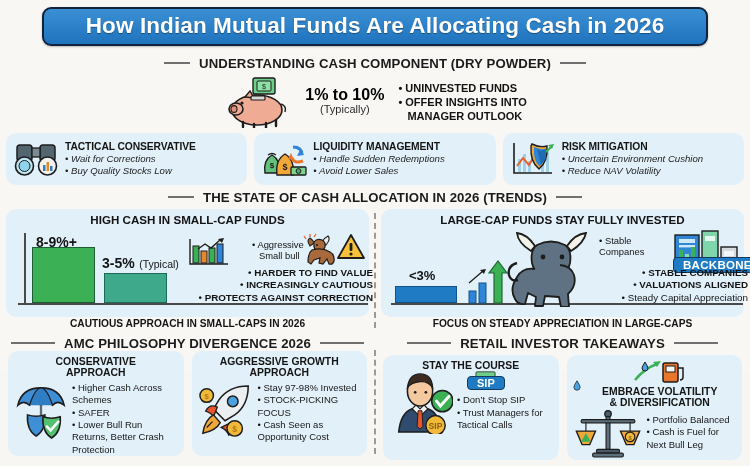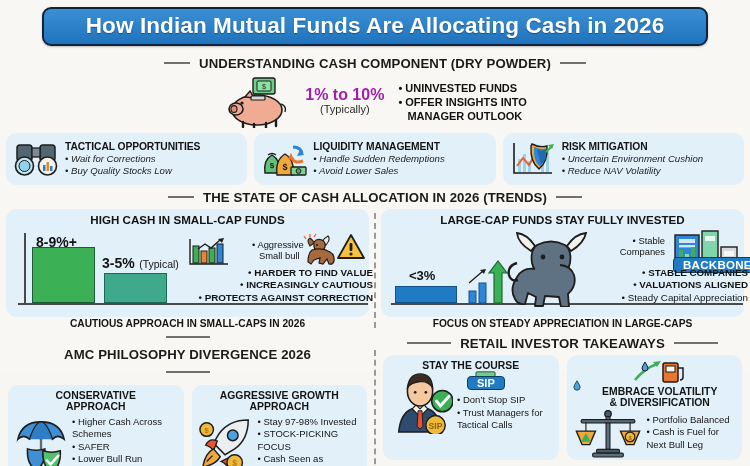--- a/index.html
+++ b/index.html
@@ -50,21 +50,21 @@
   
   .panel { background: #e2f0fa; border-radius: 10px; }
 
   
   .dry-row {
     display: flex; align-items: center; justify-content: center;
     gap: 8px; padding: 1px 0 3px 0; height: 56px;
   }
   .pig { width: 74px; height: 52px; }
   .pct-block { text-align: center; line-height: 1.05; margin-right: 6px;}
-  .pct-main { font-size: 16px; font-weight: bold; color: #a21caf; }
+  .pct-main { font-size: 16px; font-weight: bold; color: #000000; }
   .pct-sub { font-size: 11px; color: #2b2b2b; }
   .dry-bullets { font-size: 11px; font-weight: bold; color: #121212; line-height: 1.28; }
 
   
   .features { display: flex; gap: 7px; padding: 2px 6px 0 6px; }
   .feat { flex: 1; display: flex; align-items: center; gap: 6px; padding: 6px 7px; height: 52px; }
   .feat .ico { flex: 0 0 auto; width: 46px; height: 40px; }
   .feat .txt h3 { font-size: 10.3px; font-weight: bold; color: #141414; letter-spacing: -.1px; }
   .feat .txt ul { list-style: none; margin-top: 1px; font-style: italic; }
   .feat .txt li { font-size: 9.6px; color: #1c1c1c; line-height: 1.24; white-space: nowrap; }
@@ -154,21 +154,21 @@
           <rect x="19" y="9" width="8" height="9" fill="#7b8b94" stroke="#1d1d1d" stroke-width="1.3"></rect>
           <circle cx="11.5" cy="27" r="9" fill="#bfe4f2" stroke="#1d1d1d" stroke-width="1.6"></circle>
           <circle cx="34.5" cy="27" r="9" fill="#f2f2ee" stroke="#1d1d1d" stroke-width="1.6"></circle>
           <circle cx="11.5" cy="27" r="5.5" fill="#8fd4ea" stroke="#1d1d1d" stroke-width="1"></circle>
           <rect x="30" y="26" width="2.5" height="6" fill="#2f7fc4"></rect>
           <rect x="33.5" y="23" width="2.5" height="9" fill="#e8882c"></rect>
           <rect x="37" y="27" width="2.5" height="5" fill="#2f7fc4"></rect>
         </svg>
       </span>
       <div class="txt">
-        <h3>TACTICAL OPPORTUNITIES</h3>
+        <h3>TACTICAL CONSERVATIVE</h3>
         <ul>
           <li>Wait for Corrections</li>
           <li>Buy Quality Stocks Low</li>
         </ul>
       </div>
     </div>
 
     <div class="feat panel">
       <span class="ico">
         <svg viewBox="0 0 46 40" width="46" height="40">
@@ -315,21 +315,21 @@
               <path d="M66 22 q13 -8 15 -18 q-11 1 -19 13z" fill="#f3f2ea" stroke="#1d1d1d" stroke-width="1.8"></path>
               <path d="M32 16 q14 -7 28 0 q7 5 5 18 q-3 14 -19 14 q-16 0 -19 -14 q-2 -13 5 -18z" fill="#5f7283" stroke="#1d1d1d" stroke-width="1.8"></path>
               <path d="M38 42 q8 6 18 0 q2 6 -9 7 q-11 -1 -9 -7z" fill="#8a9aa8" stroke="#1d1d1d" stroke-width="1.3"></path>
               <circle cx="38" cy="28" r="2.4" fill="#1d1d1d"></circle>
               <circle cx="57" cy="28" r="2.4" fill="#1d1d1d"></circle>
               <path d="M30 40 q-12 -2 -18 8 q-8 12 -2 22 q3 6 10 5 l3 -11 l8 4 l-1 9 l8 0 l2 -10 l14 1 l2 10 l8 0 l-1 -13 q9 -8 6 -19 q-3 -9 -14 -10" fill="#5f7283" stroke="#1d1d1d" stroke-width="1.8" stroke-linejoin="round"></path>
               <path d="M12 34 q-10 3 -8 12 q2 7 9 5" fill="none" stroke="#1d1d1d" stroke-width="2.4"></path>
             </svg>
           </span>
 
-          <div class="right-list" style="position:absolute; left:212px; top:8px; text-align:right; font-size:9.4px; font-weight:normal; line-height:1.25; width:66px;">
+          <div class="right-list" style="position:absolute; left:212px; top:8px; text-align:left; font-size:9.4px; font-weight:normal; line-height:1.25; width:66px;">
             <div>• <span>Stable</span></div>
             <div><span>Companes</span></div>
           </div>
 
           <span style="position:absolute; left:284px; top:2px;">
             <svg viewBox="0 0 70 44" width="70" height="44">
               <rect x="4" y="6" width="24" height="34" fill="#2f86d6" stroke="#1d1d1d" stroke-width="1.4"></rect>
               <rect x="8" y="10" width="16" height="4" fill="#cfe8f7"></rect>
               <rect x="8" y="16" width="16" height="2.4" fill="#cfe8f7"></rect>
               <rect x="8" y="21" width="4" height="14" fill="#3cb054"></rect>
@@ -352,21 +352,21 @@
           </div>
         </div>
       </div>
       <div class="trend-caption">FOCUS ON STEADY APPRECIATION IN LARGE-CAPS</div>
     </div>
   </div>
 
   <div class="bottom">
 
     <div class="bottom-col">
-      <div class="sec-head" style="margin:2px 0 12px 0;flex-direction:column;">
+      <div class="sec-head" style="margin:2px 0 0 0;">
         <span class="rule long"></span>
         <h2>AMC PHILOSOPHY DIVERGENCE 2026</h2>
         <span class="rule long"></span>
       </div>
       <div class="cards2">
 
         <div class="card panel">
           <h4>
             <span>CONSERVATIVE</span><br>
             <span>APPROACH</span>

